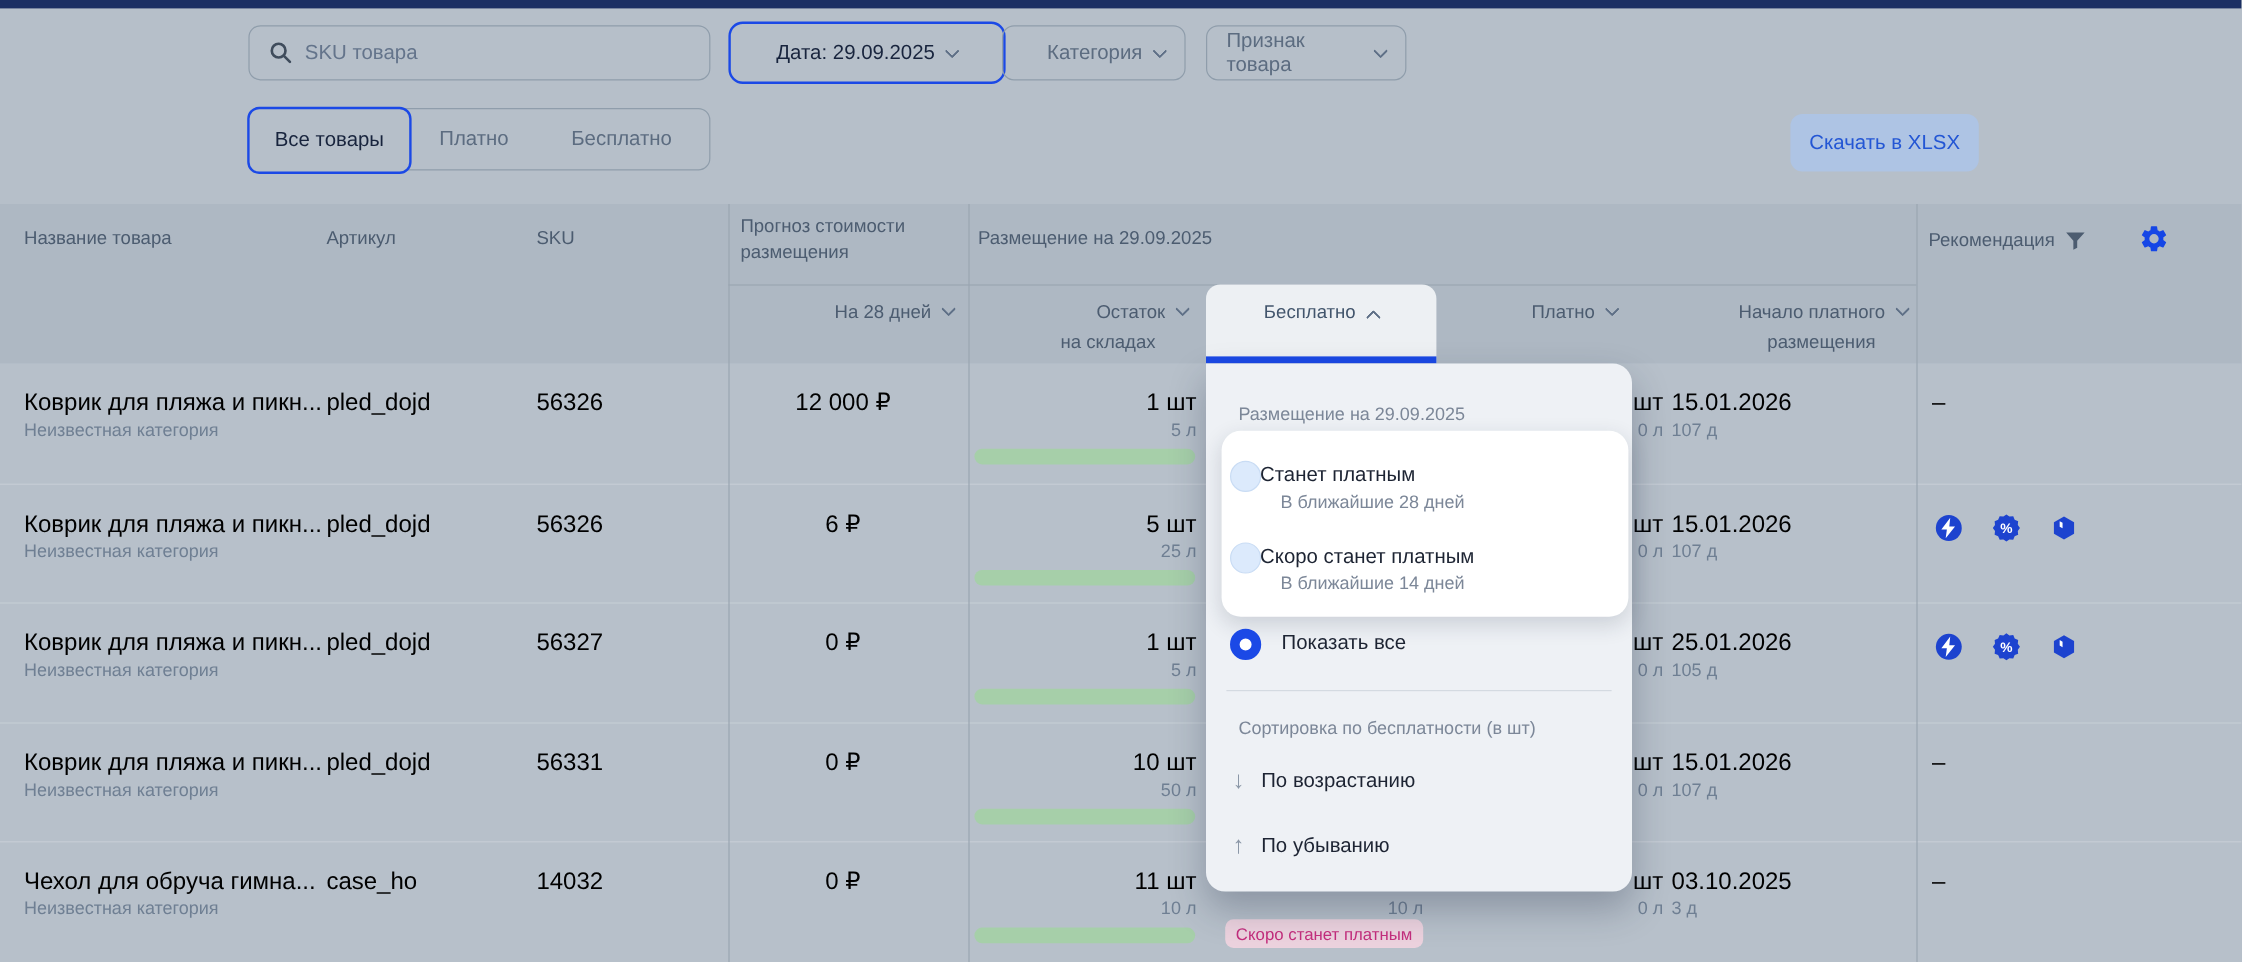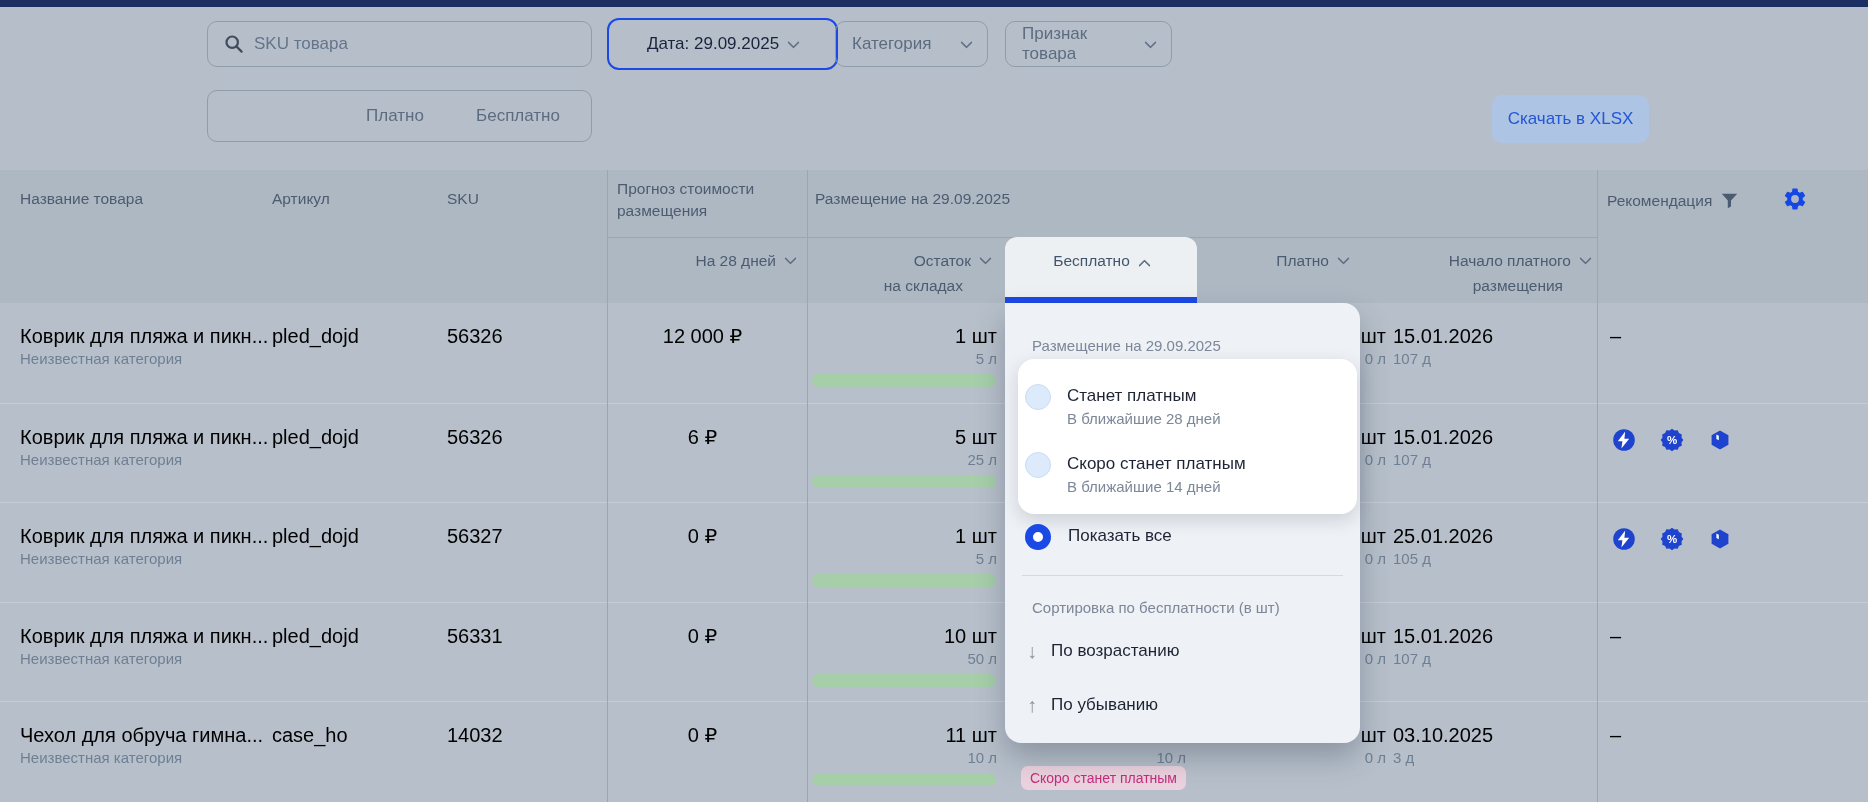--- a/index.html
+++ b/index.html
@@ -9,21 +9,21 @@
   
   #topstrip{position:absolute;left:0;top:0;width:1868px;height:7px;background:#1c2f63}
   
   .ctl{position:absolute;display:flex;align-items:center;border:1.5px solid #8f9dab;
        border-radius:10px;color:#5c6c80;font-size:17px;background:transparent}
   #search{left:207px;top:21px;width:385px;height:46px;padding:0 16px;gap:10px}
   #search input{flex:1;border:0;background:transparent;outline:none;font:inherit;color:#33404f}
   #search input::placeholder{color:#64748b;opacity:1}
   #date{left:607px;top:18px;width:231px;height:52px;border:2.5px solid #1b49e6;border-radius:12px;
         color:#18243d;font-weight:500;justify-content:center;padding:0 18px}
-  #cat{left:835px;top:21px;width:153px;height:46px;justify-content:space-between;padding:0 16px}
+  #cat{left:835px;top:21px;width:153px;height:46px;justify-content:flex-end;padding:0 16px}
   #attr{left:1005px;top:21px;width:167px;height:46px;padding:0 16px}
   
   .chv{display:inline-block;width:9px;height:9px;border-right:2.4px solid #5f7087;
        border-bottom:2.4px solid #5f7087;transform:rotate(45deg);border-radius:1.5px;
        margin-left:10px;margin-bottom:3px;flex:0 0 auto}
   .chv.up{transform:rotate(-135deg);margin-bottom:-4px}
   
   #tabs{position:absolute;left:207px;top:90px;width:385px;height:52px;border:1.5px solid #8f9dab;
         border-radius:10px;font-size:17px;color:#5c6c80}
   #tab-all{position:absolute;left:-2px;top:-2px;width:137px;height:56px;background:#b6bfc9;
@@ -68,21 +68,21 @@
         padding:5px 9px;border-radius:7px;font-weight:500}
   
   #ddpanel{position:absolute;left:1005px;top:303px;width:355px;height:440px;background:#eef1f5;
         border-radius:0 16px 16px 16px;box-shadow:0 14px 30px rgba(25,35,60,.28);z-index:30}
   .ddtitle{position:absolute;left:27px;font-size:15px;color:#7c8798;line-height:18px;white-space:nowrap}
   #ddcard{position:absolute;left:13px;top:56px;width:339px;height:155px;background:#fff;
         border-radius:16px;box-shadow:0 6px 18px rgba(25,35,60,.16)}
   .opt{position:absolute;left:0;width:100%;height:46px}
   .radio{position:absolute;width:26px;height:26px;border-radius:50%;background:#dceafc;border:1px solid #c9dcf4}
   .radio.checked{background:#fff;border:8px solid #1b49e6}
-  .optlabel{position:absolute;left:49px;top:2px;font-size:17px;line-height:22px;color:#1d2433;white-space:nowrap}
+  .optlabel{position:absolute;left:32px;top:2px;font-size:17px;line-height:22px;color:#1d2433;white-space:nowrap}
   .optsub{position:absolute;left:49px;top:26px;font-size:15px;line-height:19px;color:#7c8798;white-space:nowrap}
   #optshow{position:absolute;left:20px;top:221px;width:315px;height:28px}
   #optshow .optlabel{left:43px;top:1px}
   #dddiv{position:absolute;left:17px;top:272px;width:321px;height:1px;background:#d4dae1}
   .sortrow{position:absolute;left:22px;display:flex;align-items:center;gap:14px;font-size:17px;color:#1d2433}
   .sarr{font-size:20px;color:#8b97a7;line-height:1}
 </style>
 </head>
 <body>
 
@@ -105,20 +105,21 @@
   <span>Категория</span>
   <i class="chv"></i>
 </div>
 
 <div class="ctl" id="attr">
   <span>Признак товара</span>
   <i class="chv"></i>
 </div>
 
 <div id="tabs">
+  <div id="tab-all">Все товары</div>
   <div id="tab-paid">Платно</div>
   <div id="tab-free">Бесплатно</div>
 </div>
 
 <div id="download">Скачать в XLSX</div>
 
 <div id="thead">
   <span class="hl" style="left:20px;top:19px">Название товара</span>
   <span class="hl" style="left:272px;top:19px">Артикул</span>
   <span class="hl" style="left:447px;top:19px">SKU</span>

